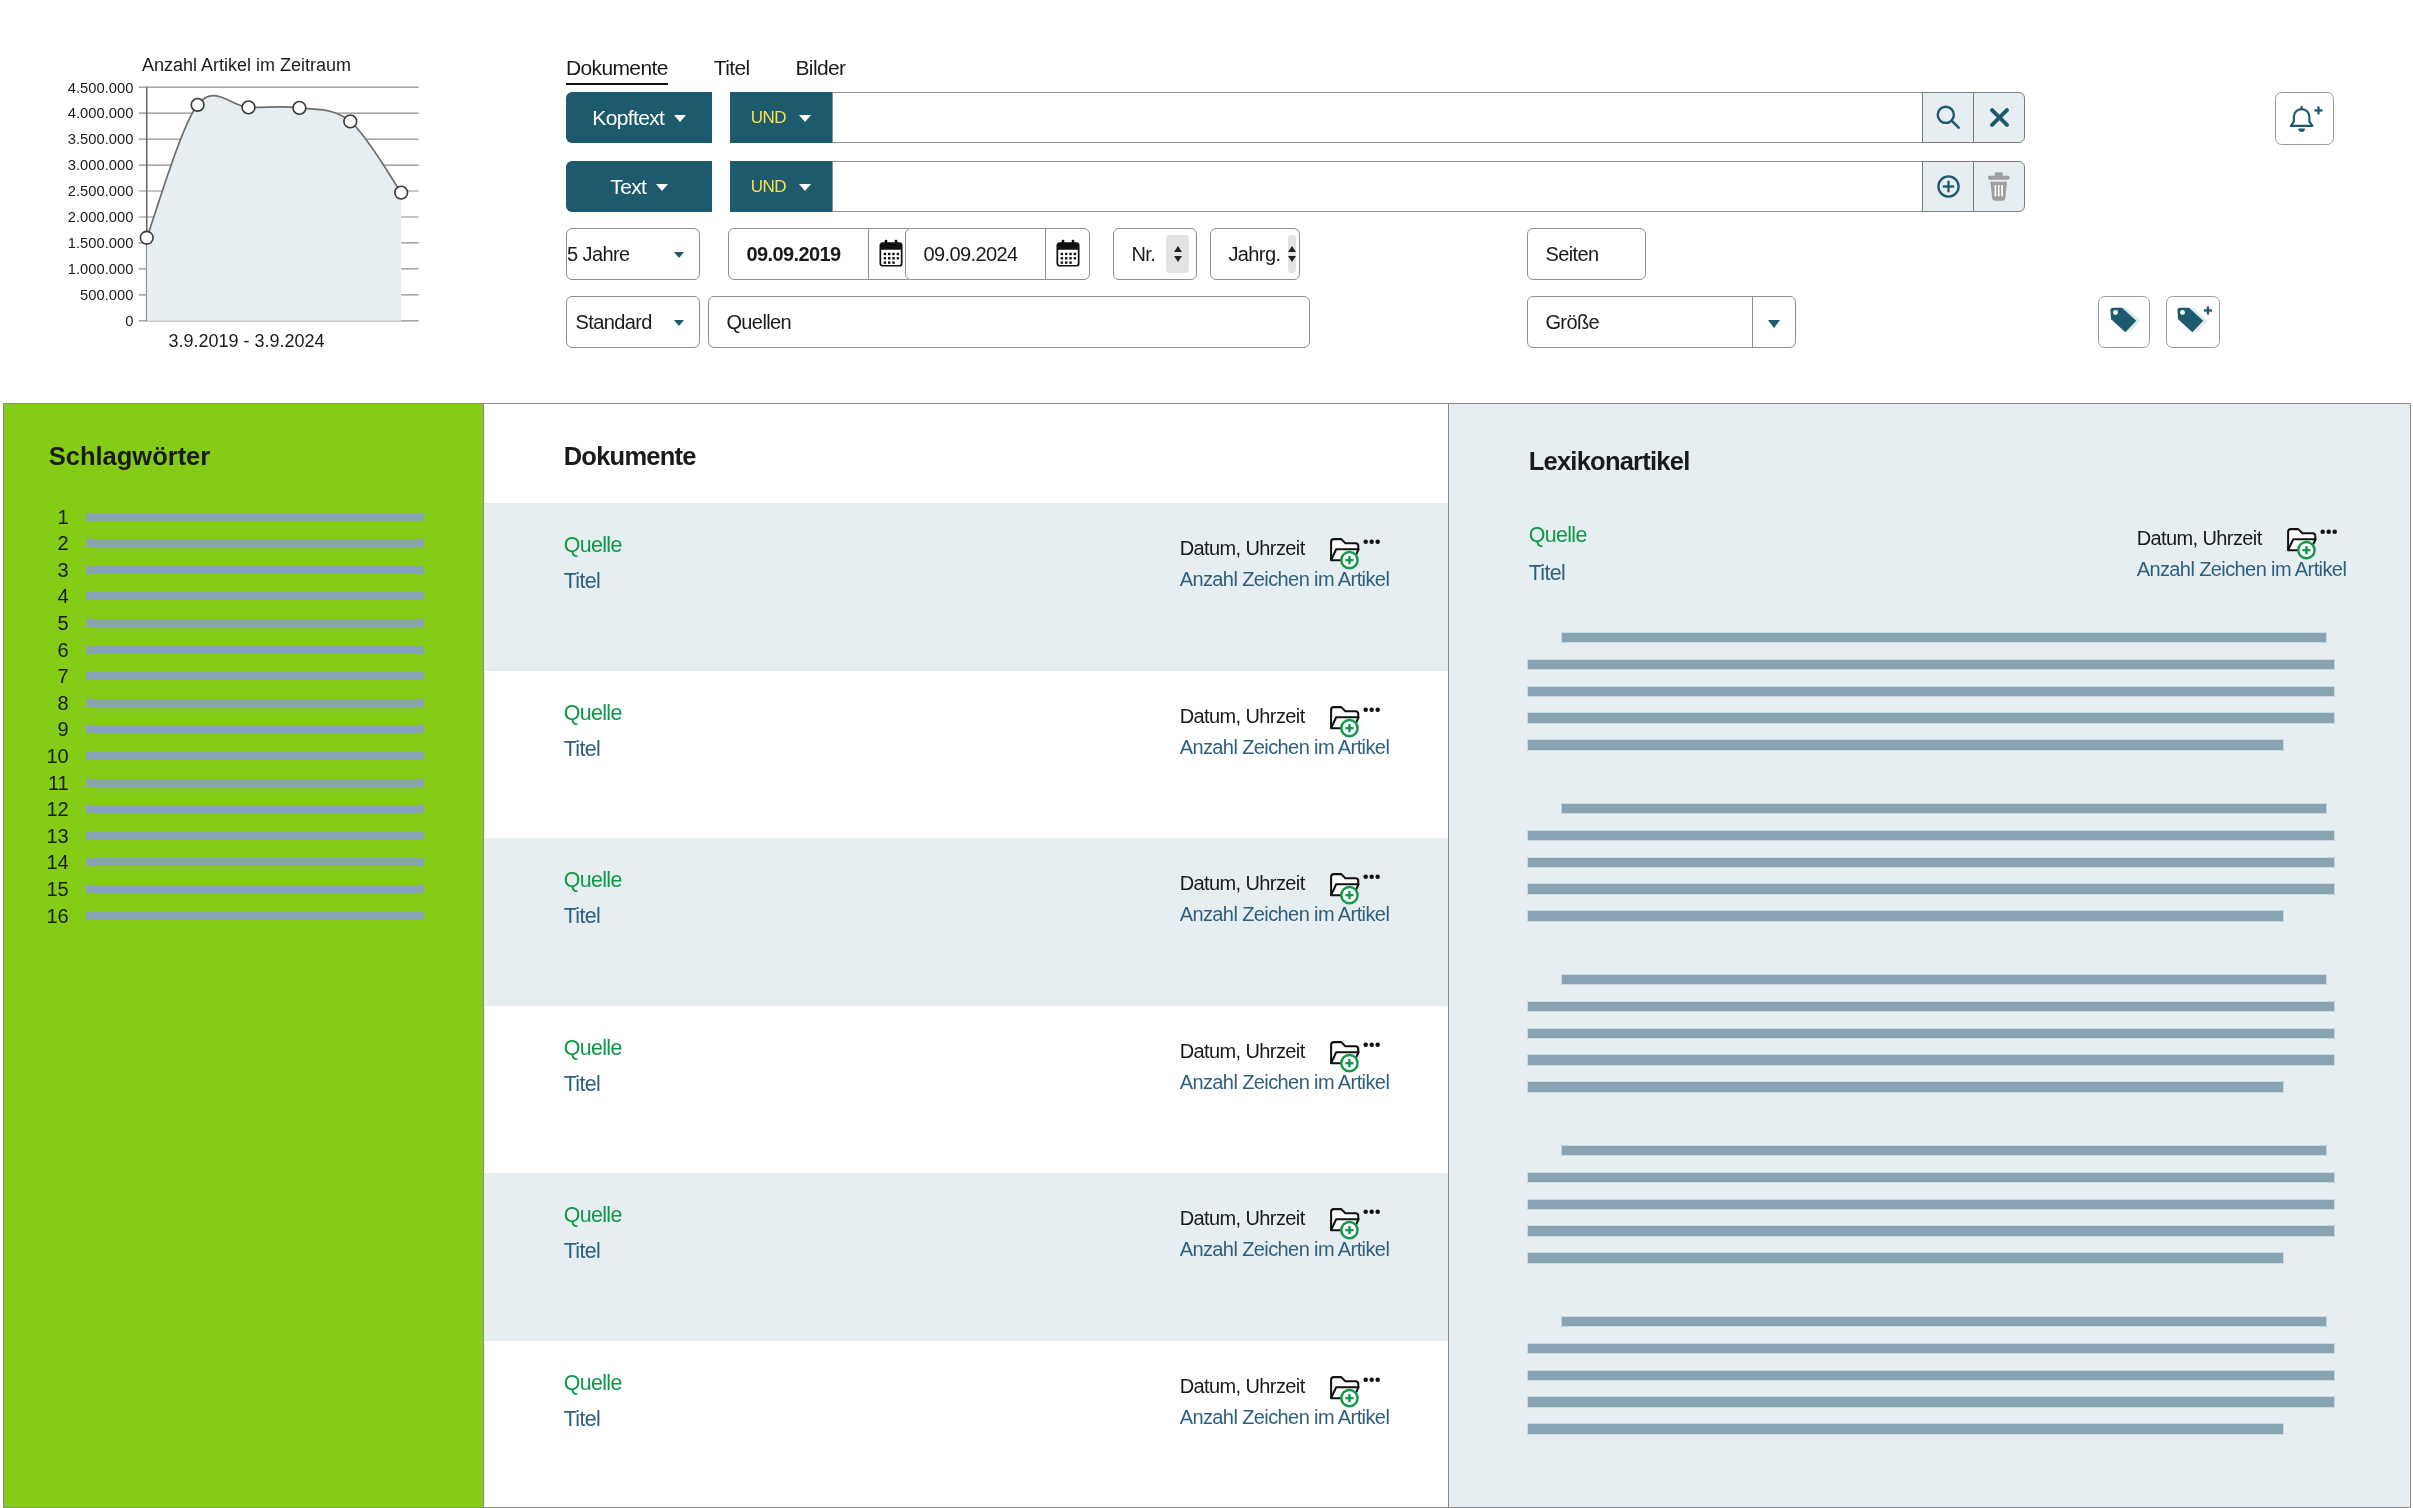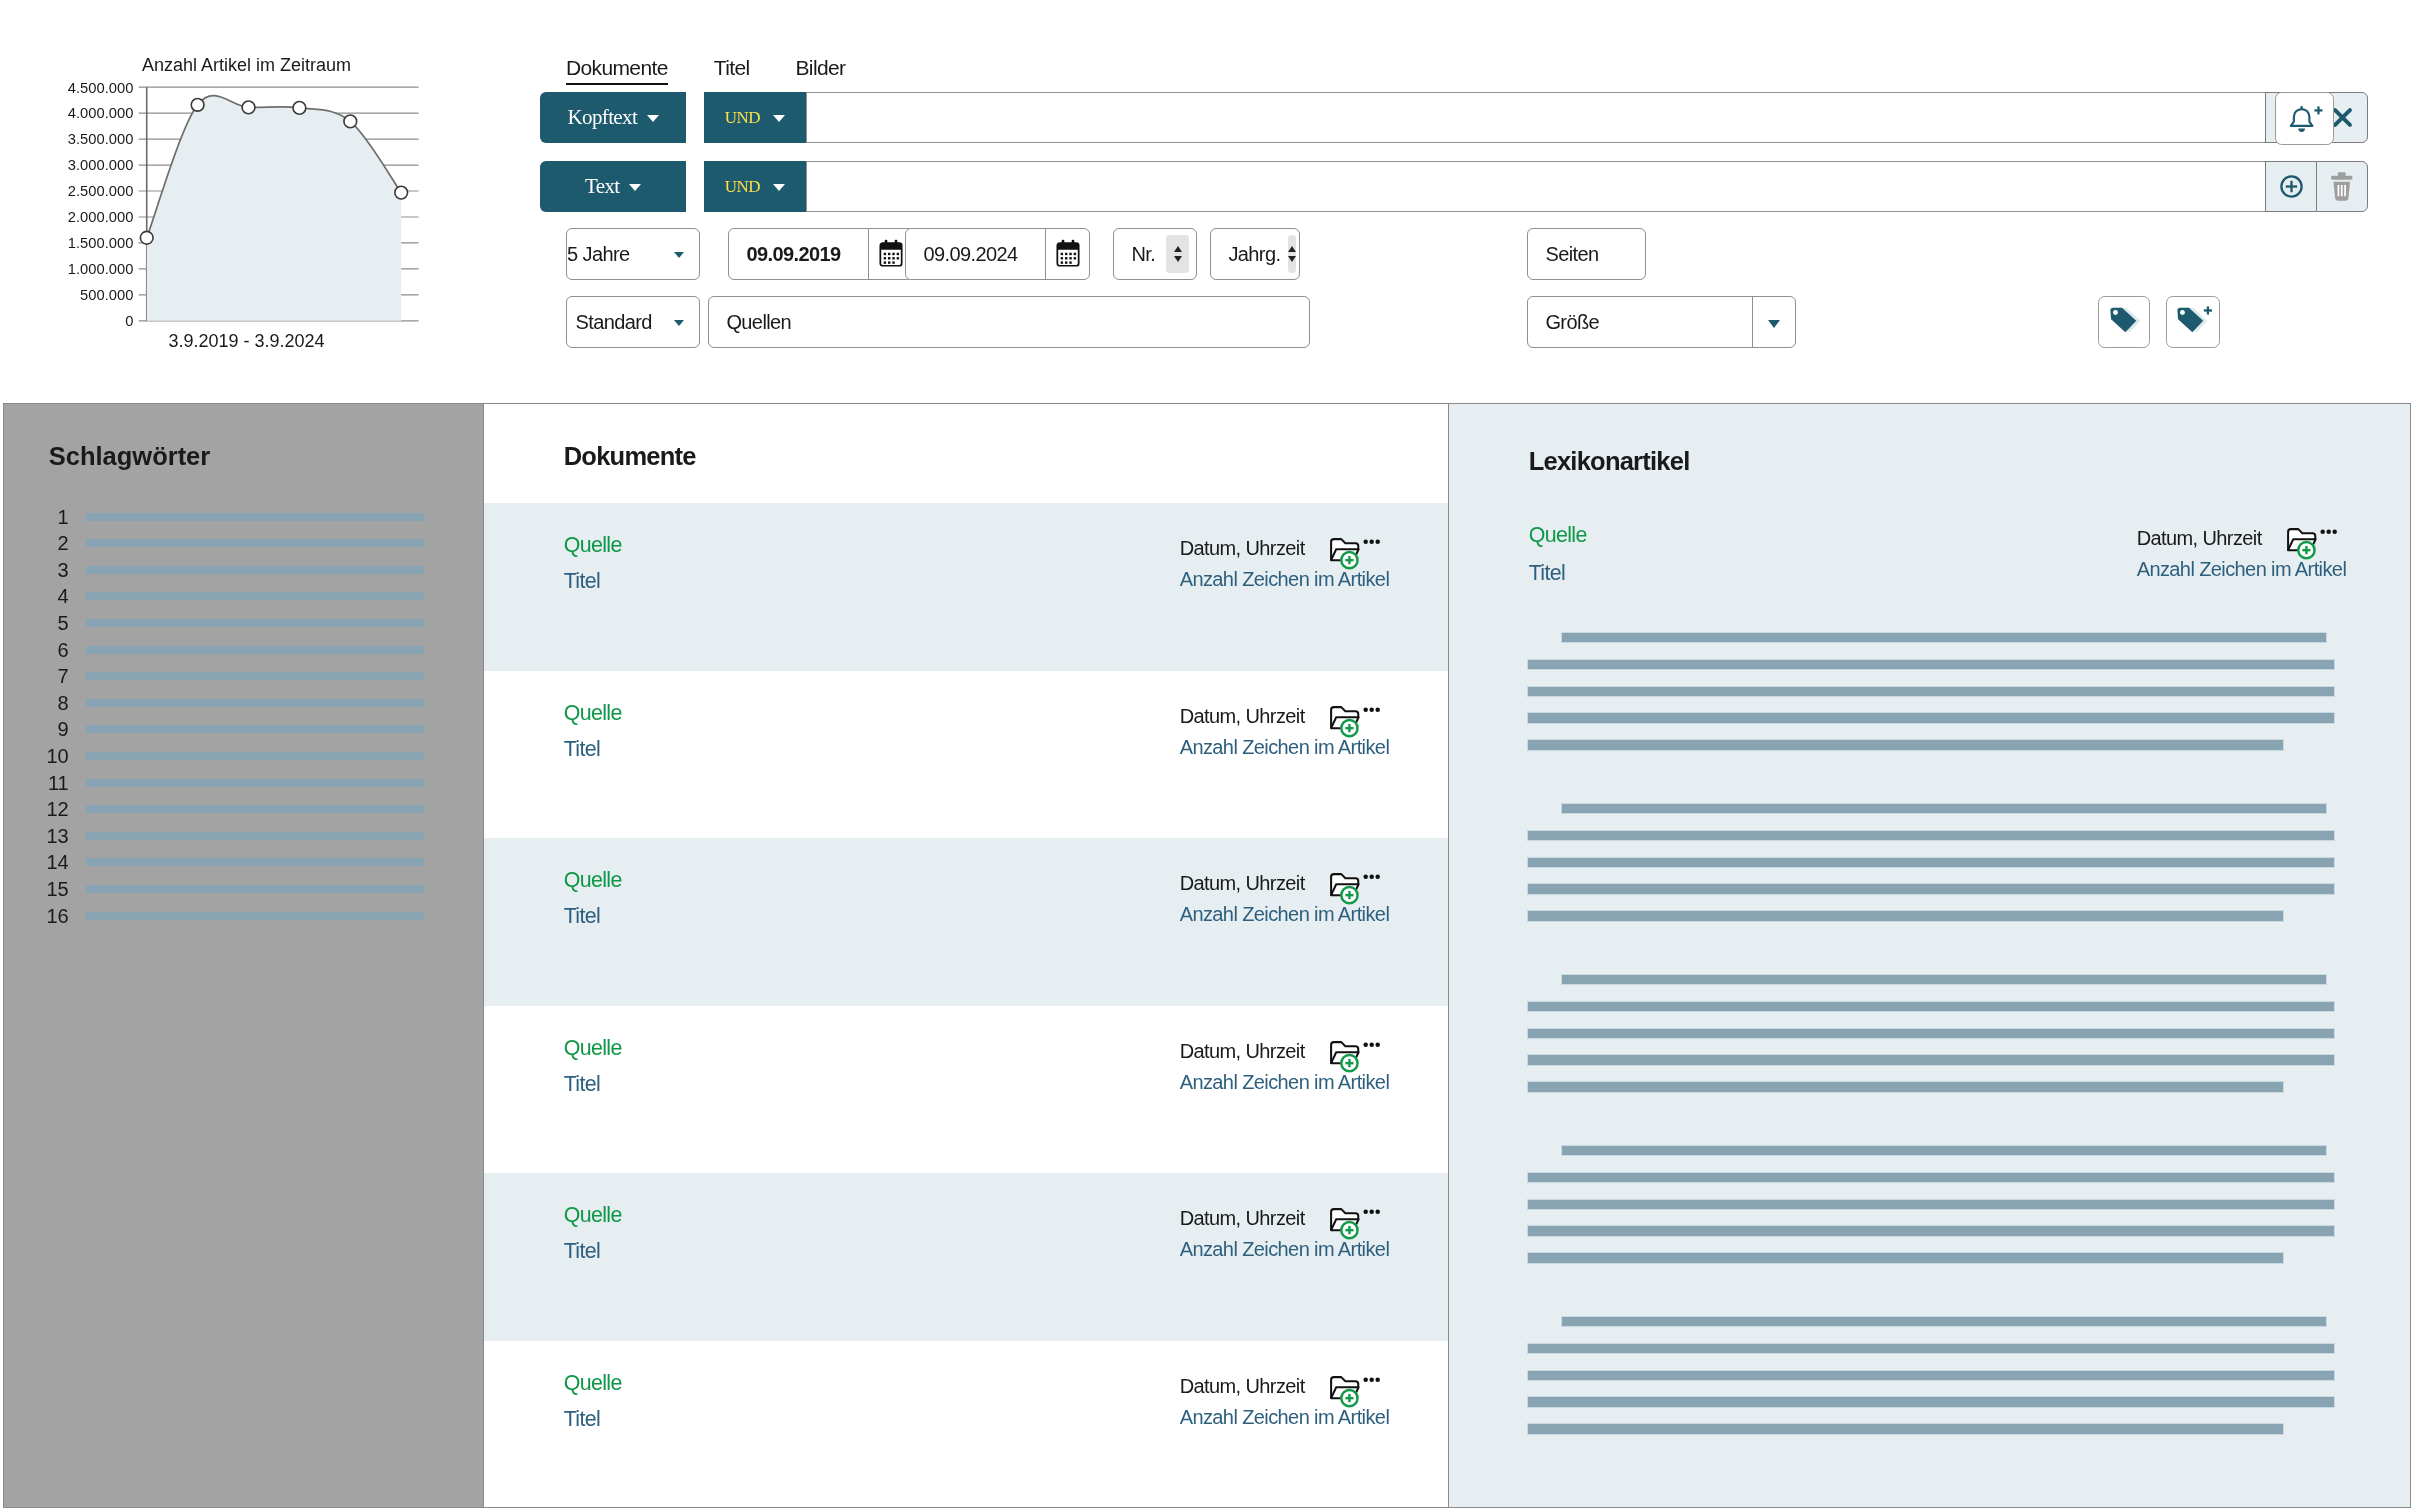--- a/index.html
+++ b/index.html
@@ -15,21 +15,21 @@
   #chart-title{left:59px;top:55px;width:375px;text-align:center;font-size:18px;}
   #chart-svg{left:59px;top:52px;}
   #chart-caption{left:59px;top:331px;width:375px;text-align:center;font-size:18px;}
 
   
   #tabs{left:566px;top:56px;display:flex;gap:46px;font-size:21px;}
   .tab{cursor:pointer;padding-bottom:3.4px;}
   .tab.active{border-bottom:2px solid #111;}
 
   
-  .srch-row{left:540px;height:51px;width:1828px;display:flex;align-items:stretch;font-family:Liberation Serif, serif;}
+  .srch-row{left:566px;height:51px;width:1459px;display:flex;align-items:stretch;}
   #srch-row-1{top:92px;} #srch-row-2{top:161px;}
   .fld-btn{width:146px;background:var(--accent);color:#fff;font-size:21px;border-radius:6px 0 0 6px;
     display:flex;align-items:center;justify-content:center;gap:9.4px;cursor:pointer;}
   .op-btn{width:102px;background:var(--accent);color:#fde047;font-size:17px;margin-left:18px;
     display:flex;align-items:center;justify-content:center;gap:13.4px;cursor:pointer;}
   .srch-input{flex:1;border:1.3px solid var(--border);border-right:none;font-size:20px;padding:0 13.4px;
     outline:none;font-family:inherit;}
   .icon-cell{width:50px;background:var(--shade);border:1.3px solid #7c7c7c;border-right:none;
     display:flex;align-items:center;justify-content:center;cursor:pointer;}
   .icon-cell.last{border-right:1.3px solid #7c7c7c;border-radius:0 6px 6px 0;}
@@ -49,21 +49,21 @@
   .spin{width:23px;height:38px;background:#e3e3e3;border-radius:3.4px;display:flex;flex-direction:column;
     align-items:center;justify-content:center;gap:3.4px;margin:0 6.7px 0 8px;}
   .tri-up{width:0;height:0;border-left:4.7px solid transparent;border-right:4.7px solid transparent;border-bottom:6px solid #222;}
   .tri-dn{width:0;height:0;border-left:4.7px solid transparent;border-right:4.7px solid transparent;border-top:6px solid #222;}
   .tag-btn{width:52px;height:52px;border:1.7px solid #9b9b9b;border-radius:6.7px;background:#fff;box-sizing:border-box;
     display:flex;align-items:center;justify-content:center;cursor:pointer;}
 
   
   #panels{left:2.7px;top:403px;width:2408px;height:1105px;border:1.3px solid #8a8a8a;box-sizing:border-box;}
   .panel{position:absolute;top:0;bottom:0;}
-  #panel-keywords{left:0;width:479px;border-right:1.3px solid #8a8a8a;background:#a3a3a3;}
+  #panel-keywords{left:0;width:479px;border-right:1.3px solid #8a8a8a;background:#84cc16;}
   #panel-docs{left:480px;width:964px;background:#fff;}
   #panel-lex{left:1444px;right:0;border-left:1.3px solid #8a8a8a;background:var(--shade);}
   .panel-title{position:absolute;font-size:25.5px;font-weight:bold;}
 
   .kw-row{position:absolute;left:0;height:24px;display:flex;align-items:center;}
   .kw-num{position:absolute;left:20px;width:45px;text-align:right;font-size:20px;}
   .kw-bar{position:absolute;left:82px;width:338px;height:7.4px;background:var(--bar);cursor:pointer;}
 
   .doc-row{position:absolute;left:0;right:0;height:168px;}
   .doc-row.shaded{background:var(--shade);}

